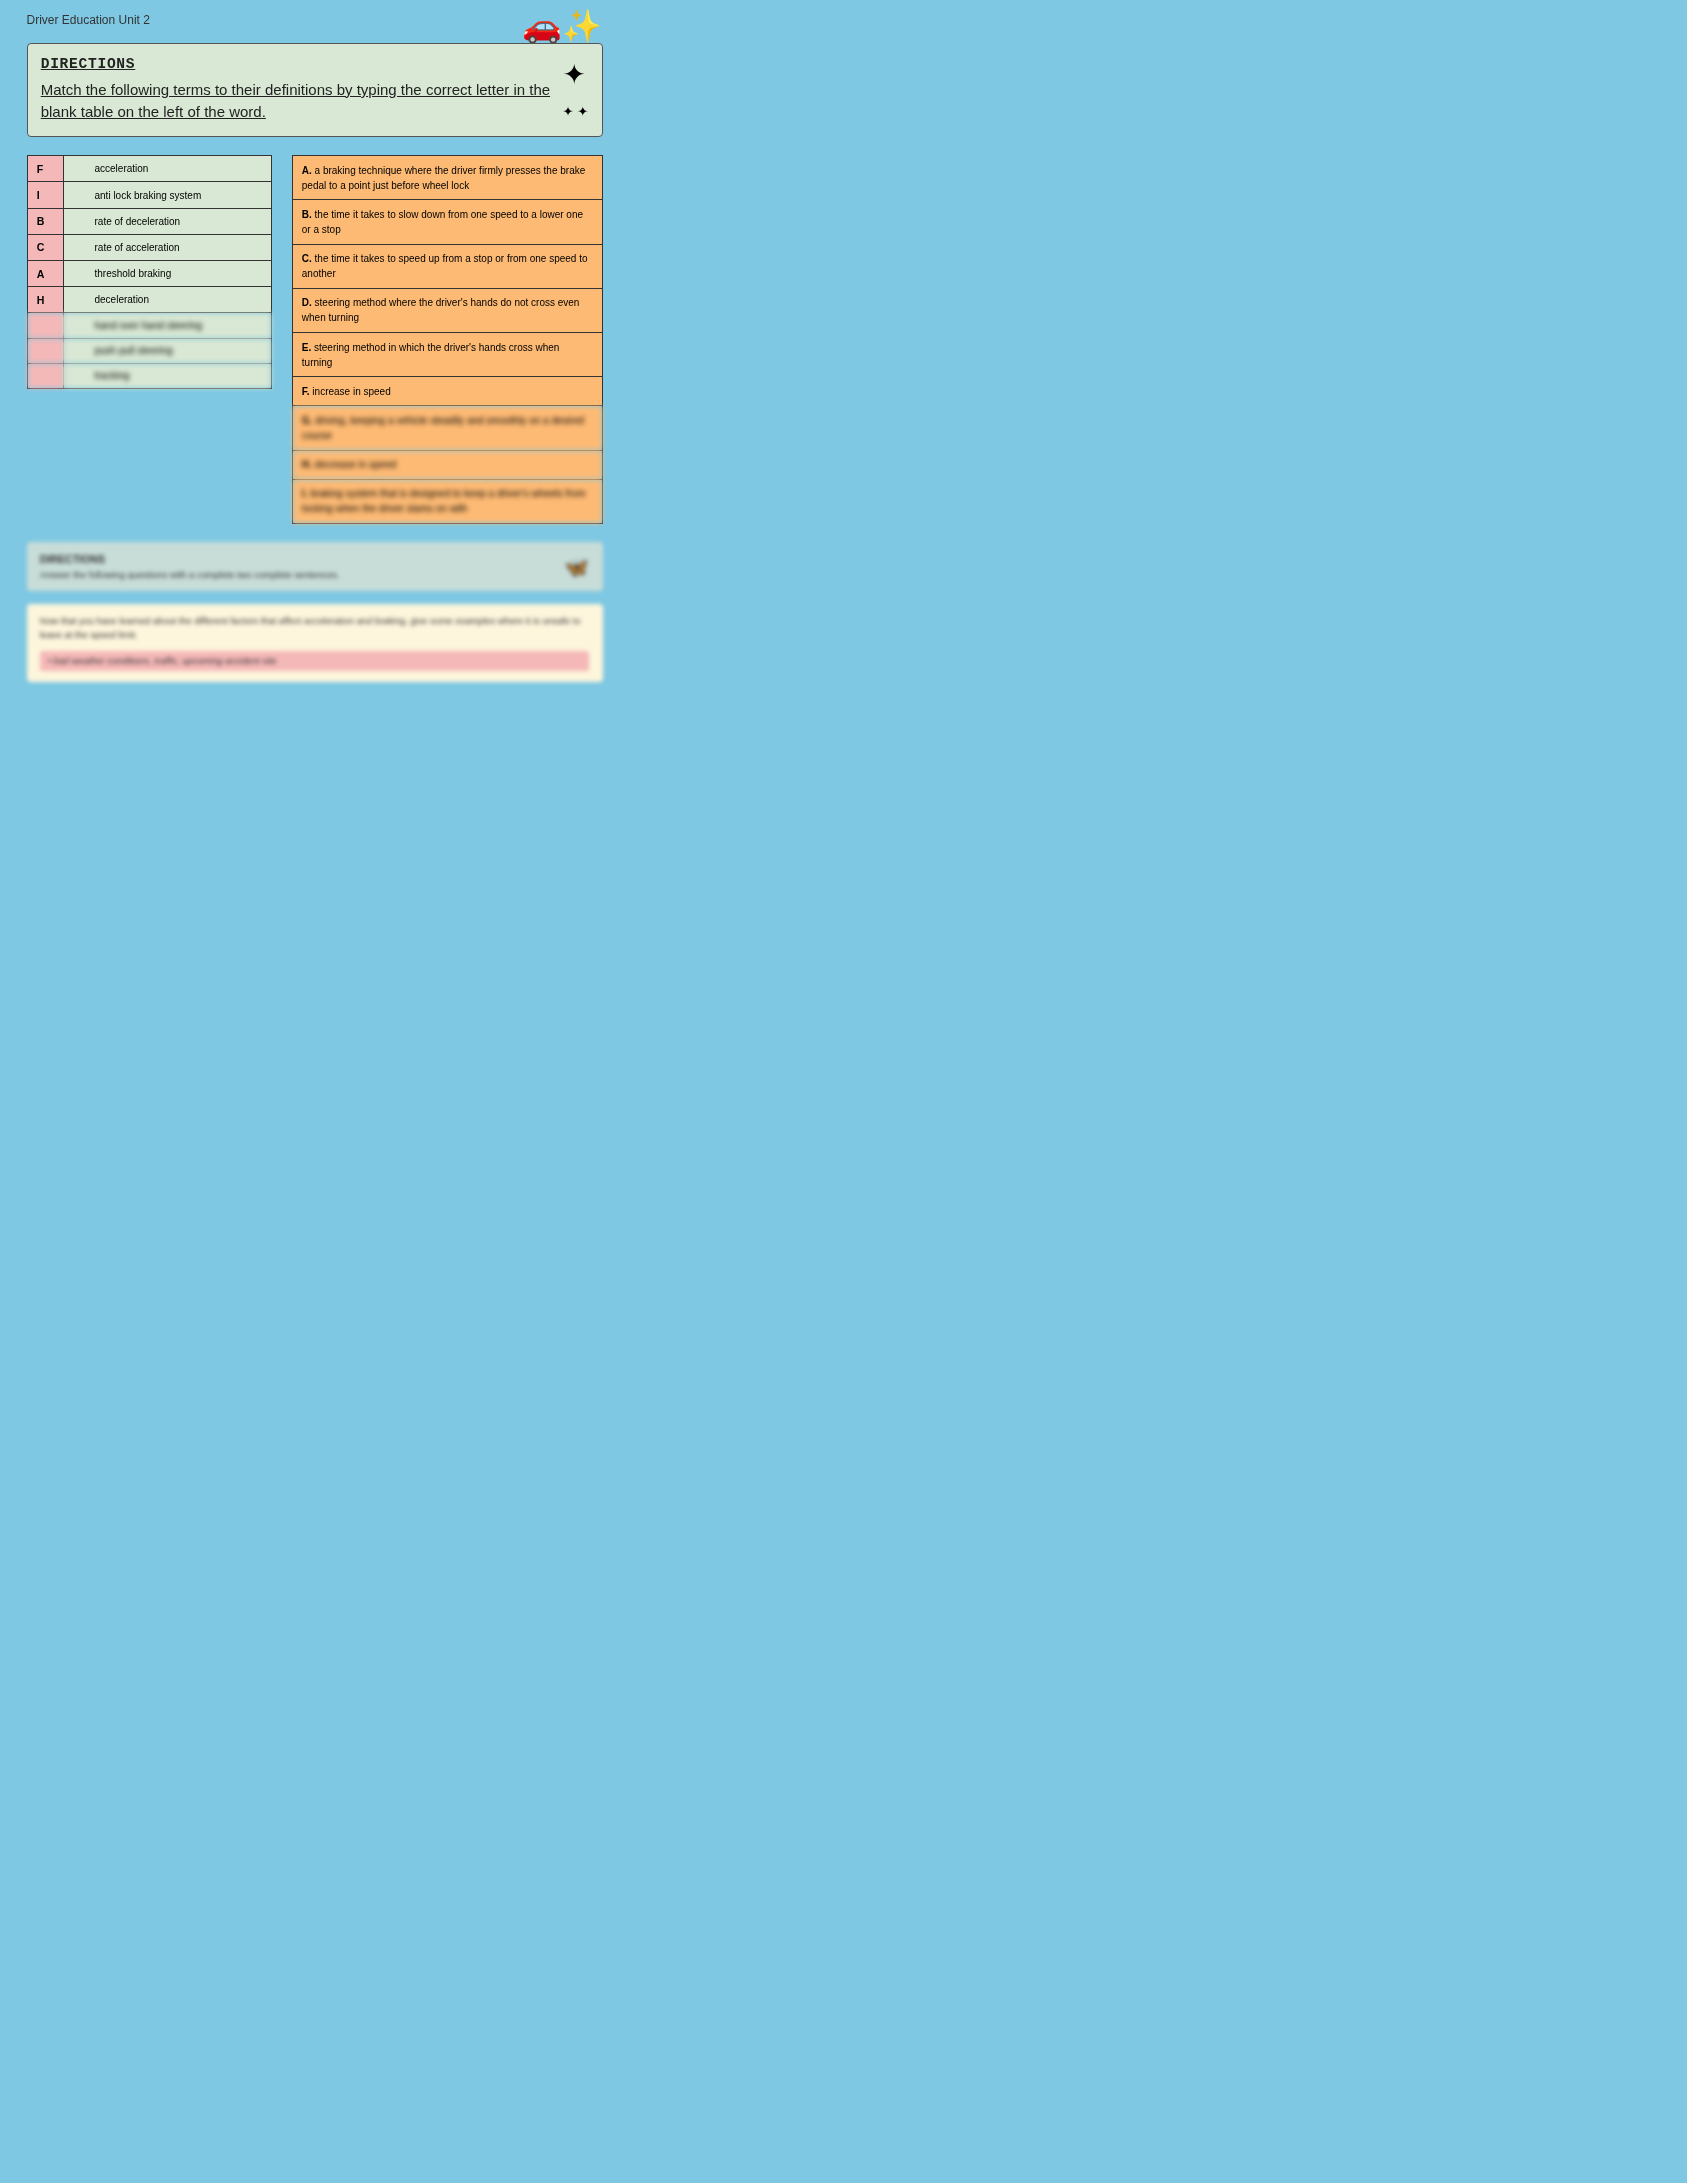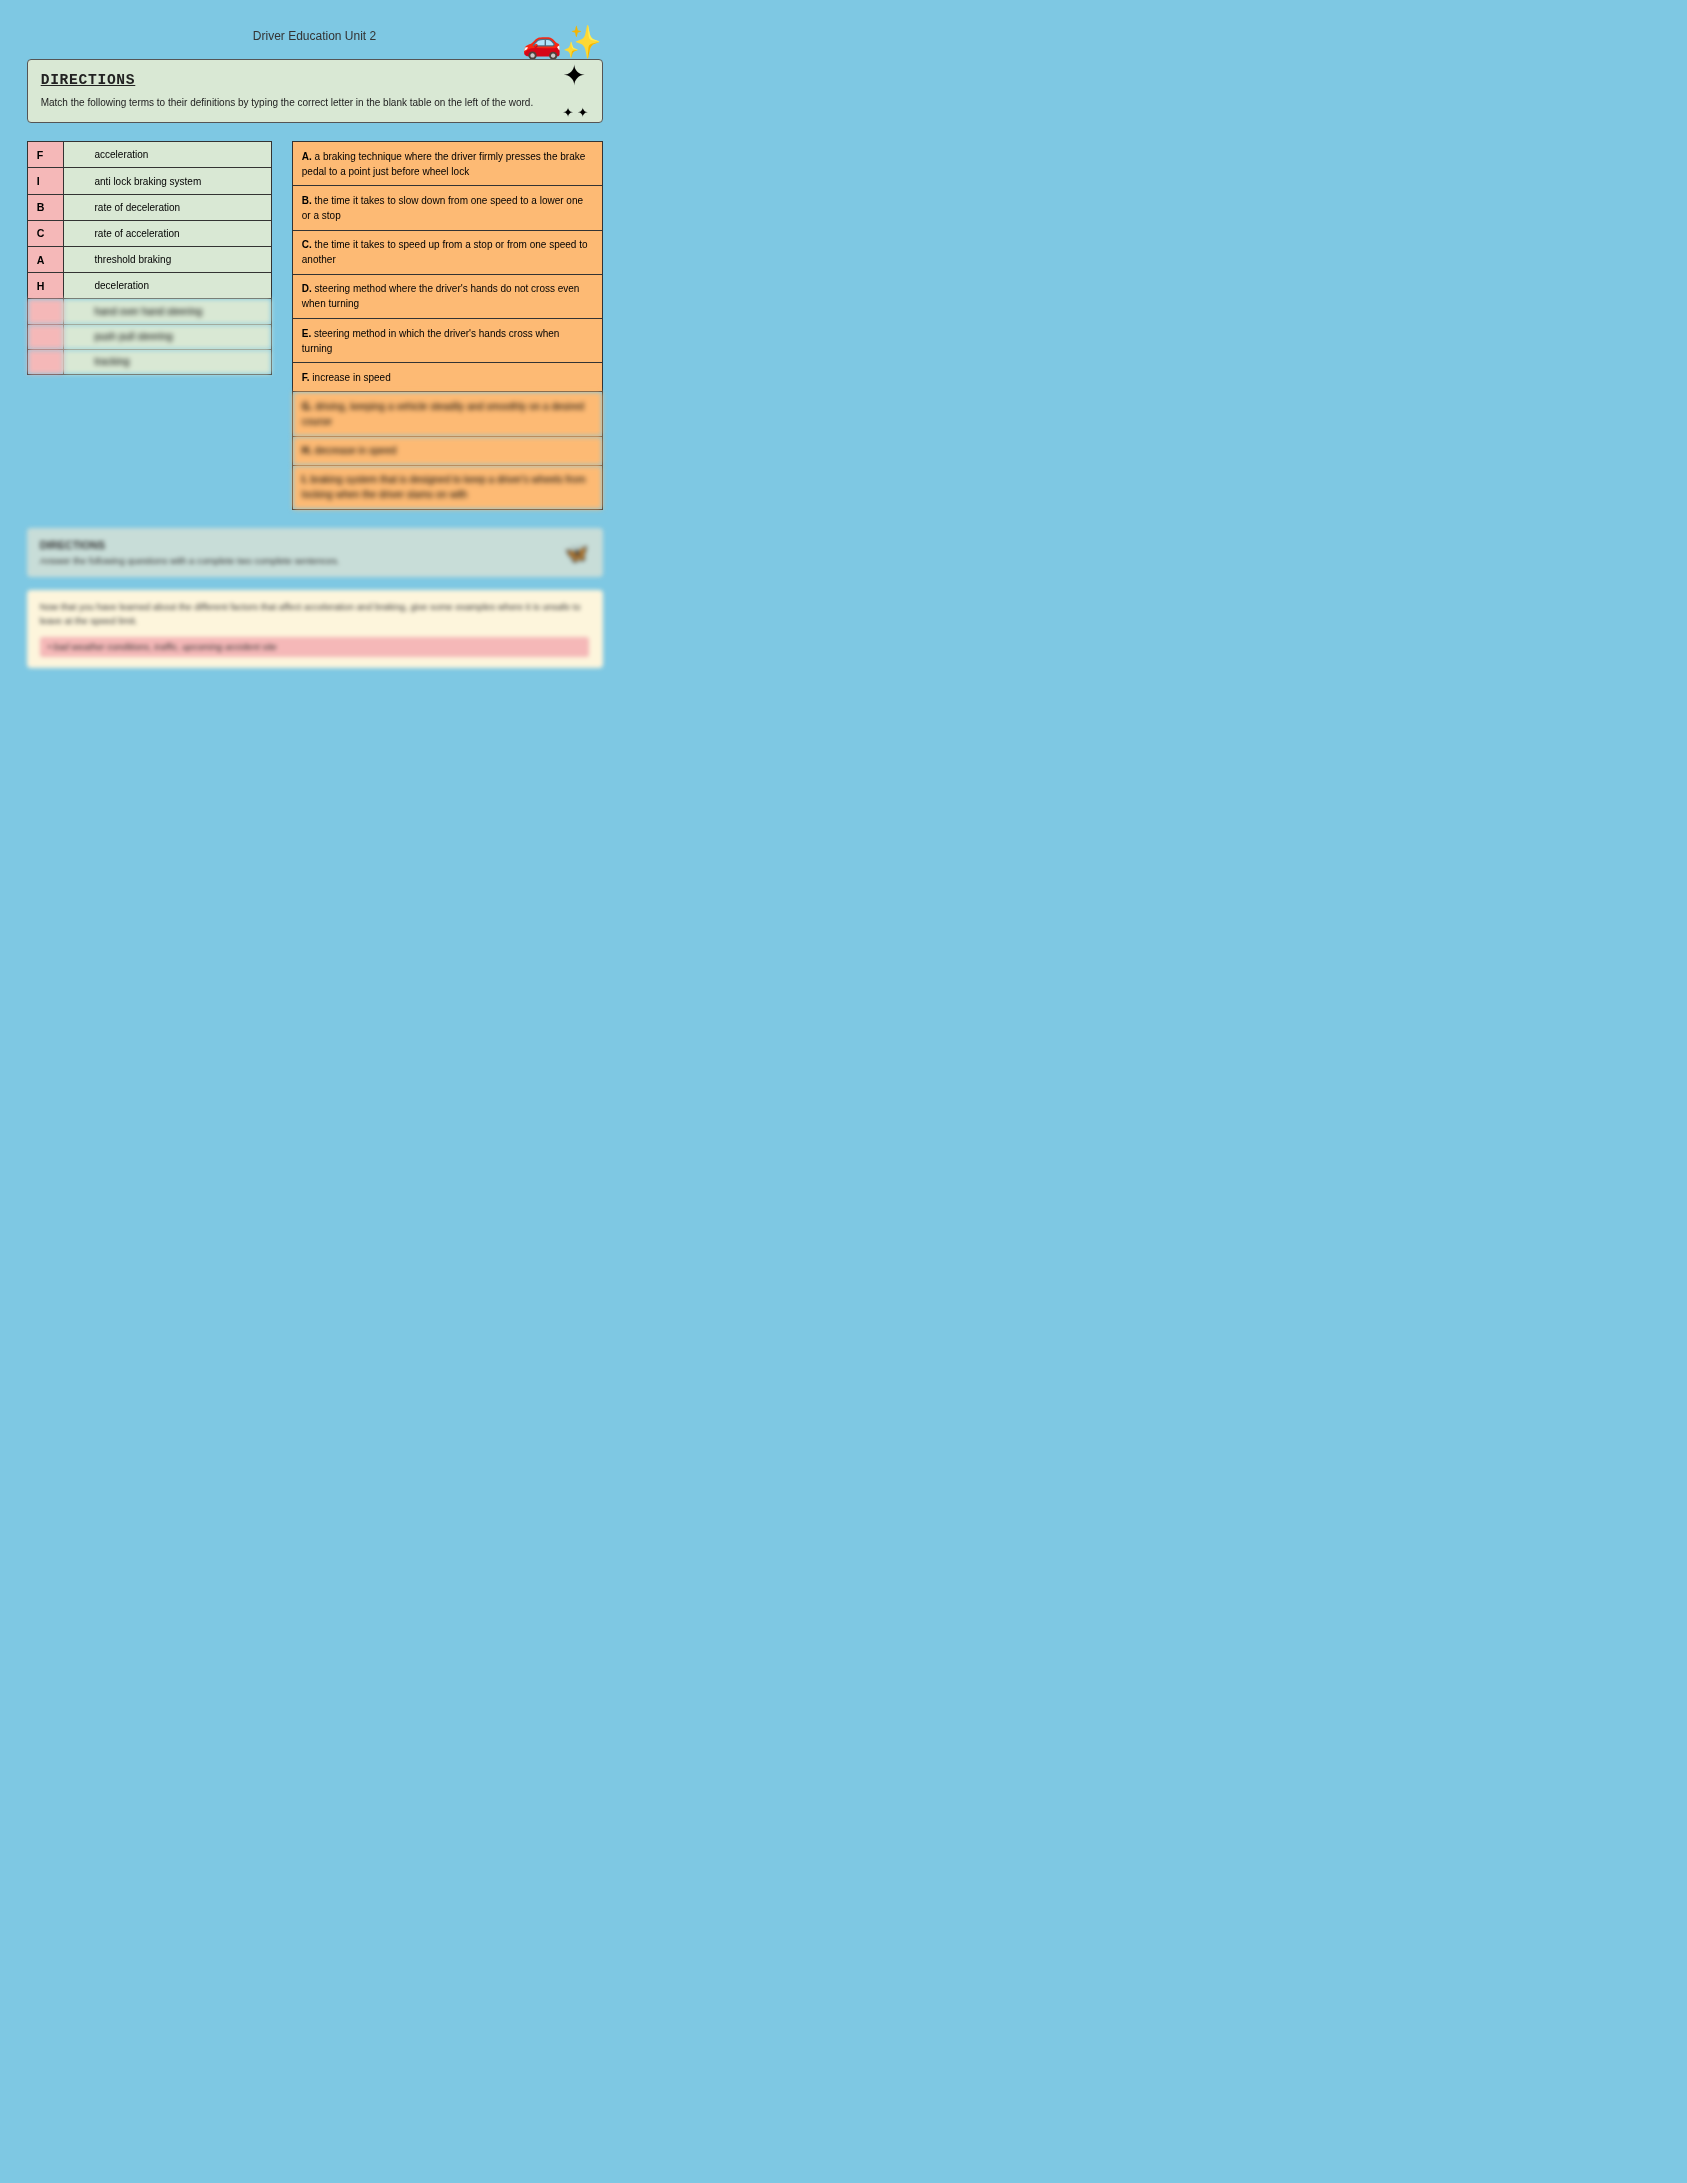--- a/index.html
+++ b/index.html
@@ -7,24 +7,23 @@
       background-color: #7ec8e3;
       font-family: Arial, sans-serif;
       width: 629px;
       min-height: 860px;
       padding: 13.2px 26.5px 26.5px 26.5px;
       position: relative;
     }
 
     
     .header {
-      text-align: center;
+      text-align: left;
       margin-bottom: 13.2px;
       position: relative;
-      margin-top: 16px;
     }
     .header-title {
       font-size: 12px;
       color: #333;
     }
     .car-icon {
       position: absolute;
       right: 0;
       top: -6.6px;
       font-size: 32px;
@@ -44,23 +43,24 @@
       font-size: 14.6px;
       font-family: 'Courier New', monospace;
       font-weight: bold;
       text-decoration: underline;
       text-transform: uppercase;
       letter-spacing: 0.7px;
       margin-bottom: 6.6px;
       color: #222;
     }
     .directions-text {
-      font-size: 10px;
+      font-size: 15px;
       color: #222;
       line-height: 1.5;
+      text-decoration: underline;
     }
     .sparkle-icon {
       position: absolute;
       right: 13.2px;
       top: 50%;
       transform: translateY(-50%);
       font-size: 28px;
     }
 
     

